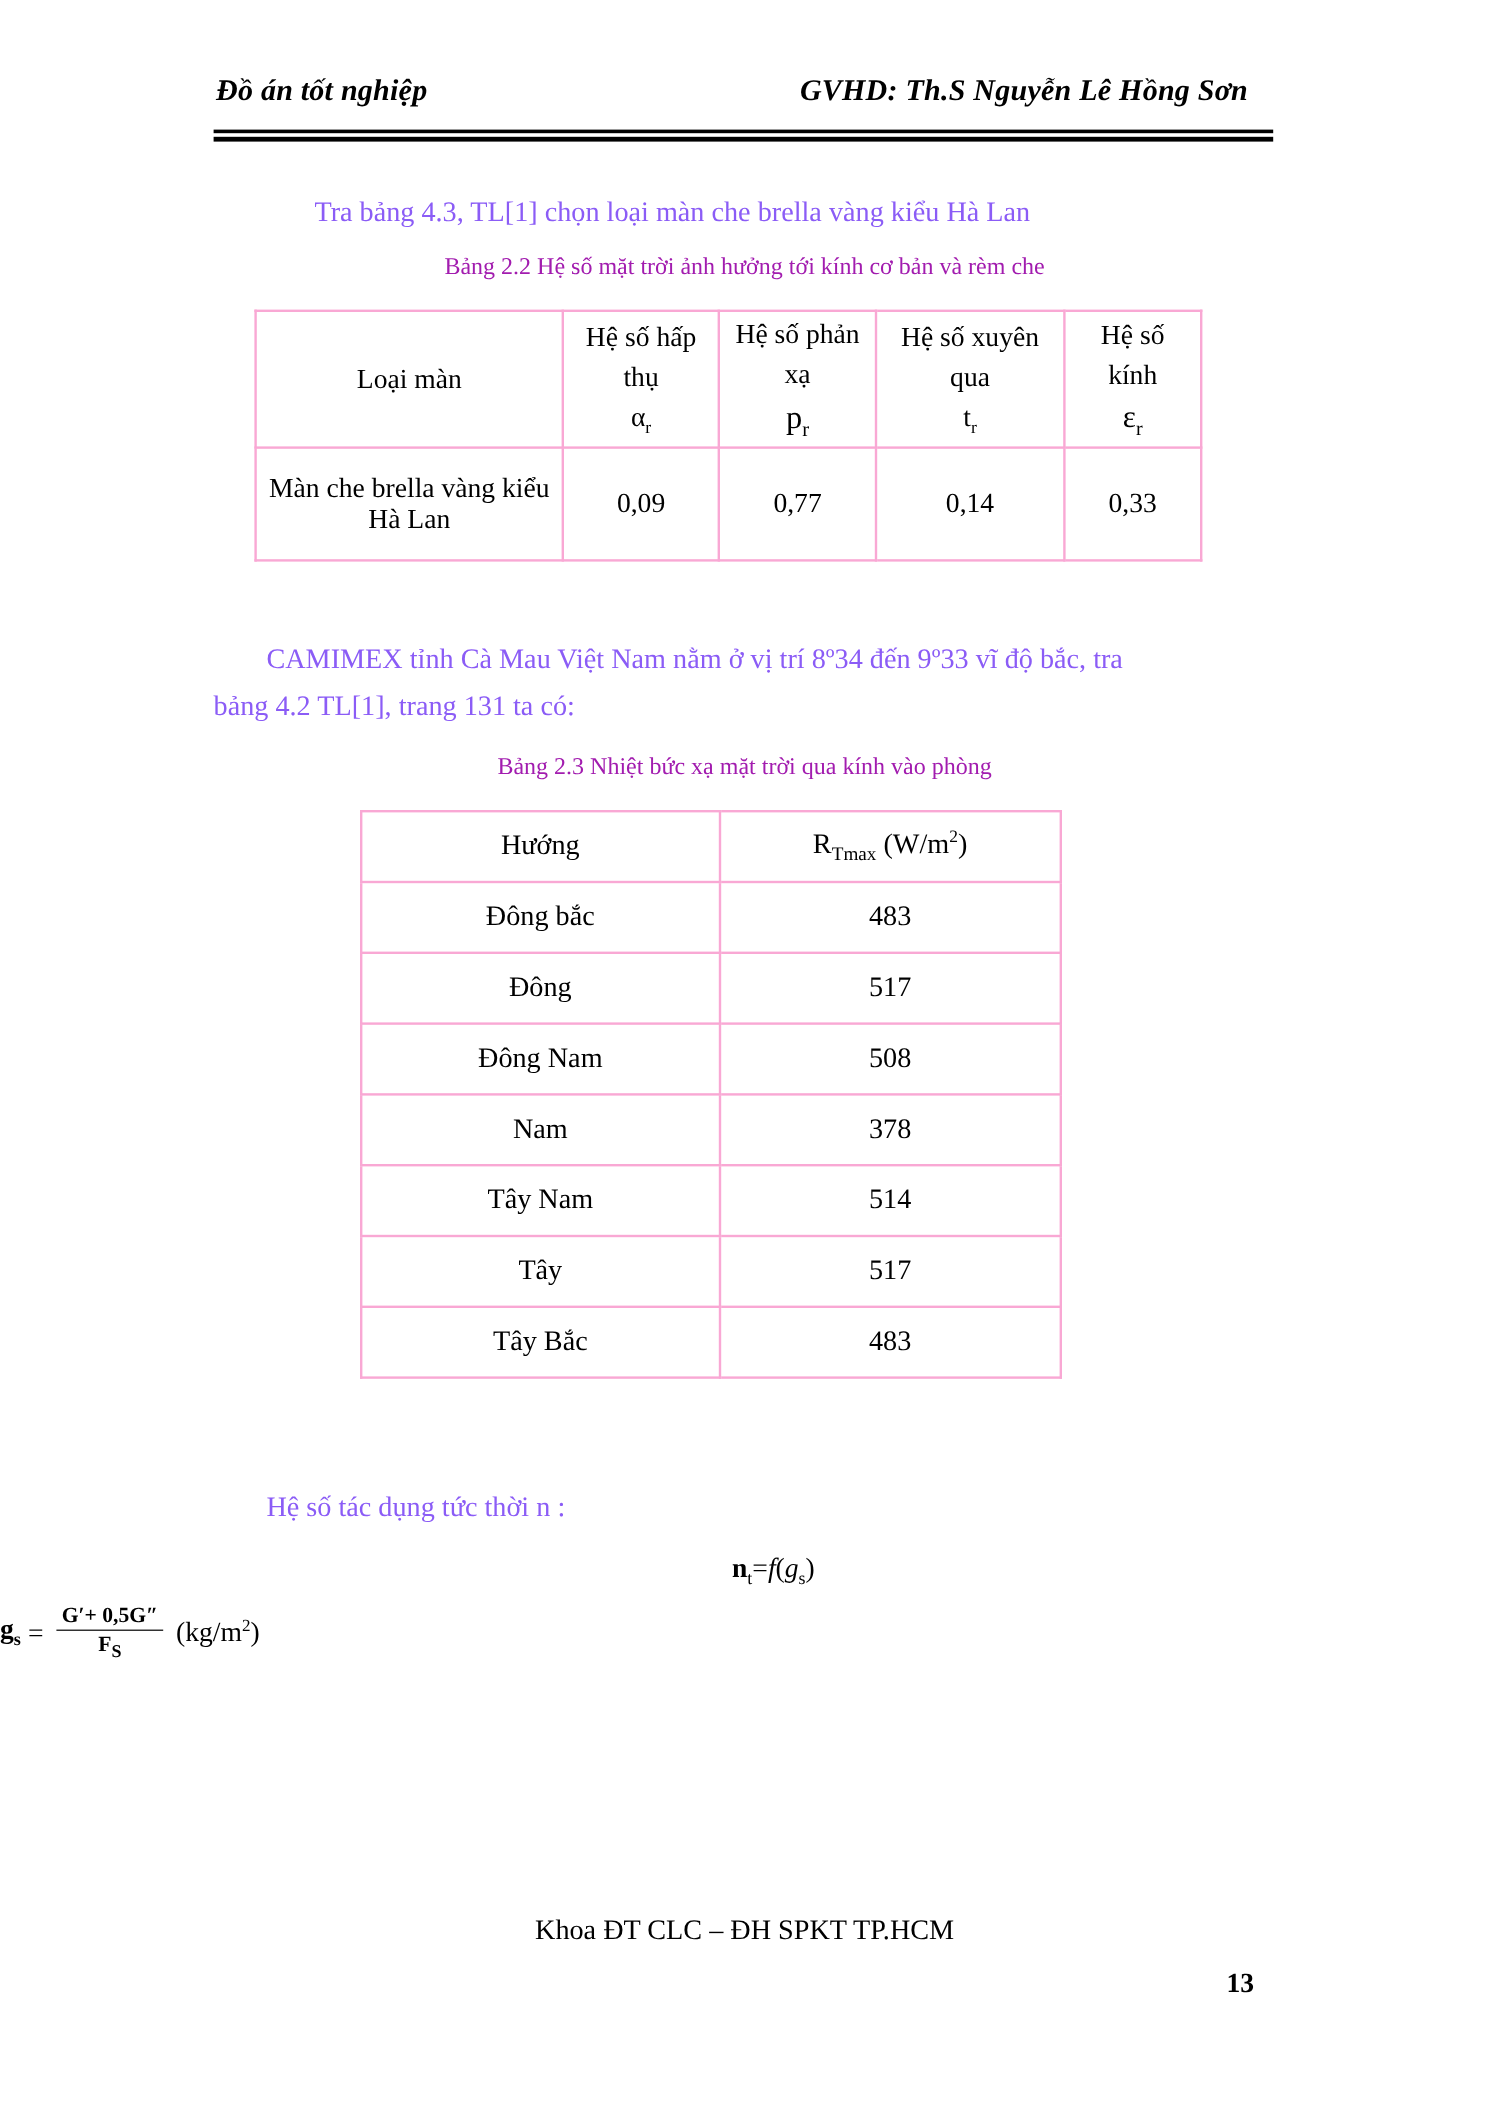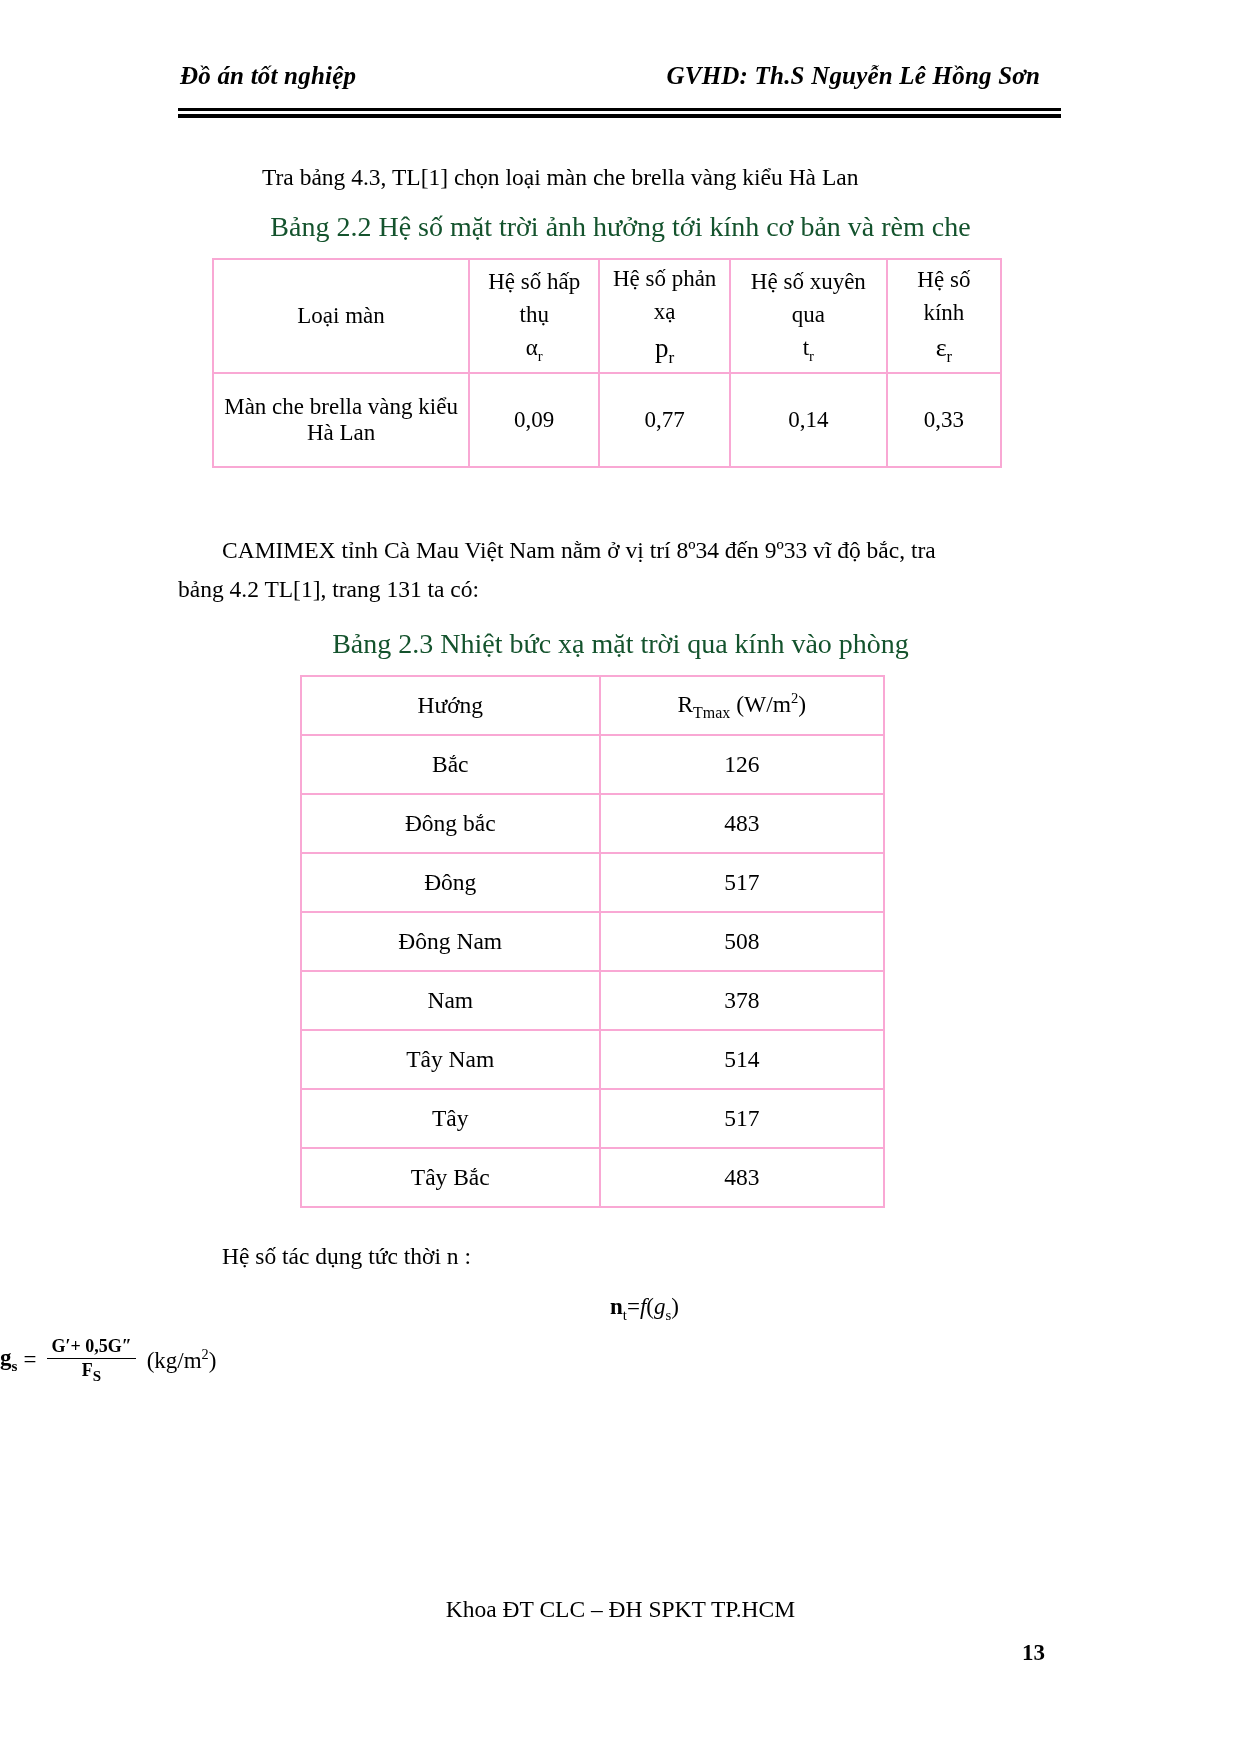--- a/index.html
+++ b/index.html
@@ -55,30 +55,30 @@
   .header-rule .l2 {
     position: absolute; left: 0; top: 6px;
     width: 100%; height: 4px; background: #000;
   }
 
   
   .para {
     position: absolute;
     font-size: 23.5px;
     line-height: 1.62;
-    color: #000000;
+    color: #8b5cf6;
     white-space: nowrap;
   }
   .caption {
     position: absolute;
-    font-size: 28px;
+    font-size: 20px;
     text-align: center;
     width: 100%;
     left: 0;
-    color: #14532d;
+    color: #a21caf;
   }
 
   
   table.doc-table {
     position: absolute;
     border-collapse: collapse;
     font-size: 23px;
     color: #000;
   }
   table.doc-table td {
@@ -253,24 +253,20 @@
   <table class="doc-table" id="table-23">
     <tbody>
       <tr>
         <td class="c1">Hướng</td>
         <td class="c2">
           <span>R</span><span class="subsm" style="vertical-align:sub;">Tmax</span>
           <span>(W/m</span><sup>2</sup><span>)</span>
         </td>
       </tr>
       <tr>
-        <td>Bắc</td>
-        <td>126</td>
-      </tr>
-      <tr>
         <td>Đông bắc</td>
         <td>483</td>
       </tr>
       <tr>
         <td>Đông</td>
         <td>517</td>
       </tr>
       <tr>
         <td>Đông Nam</td>
         <td>508</td>

